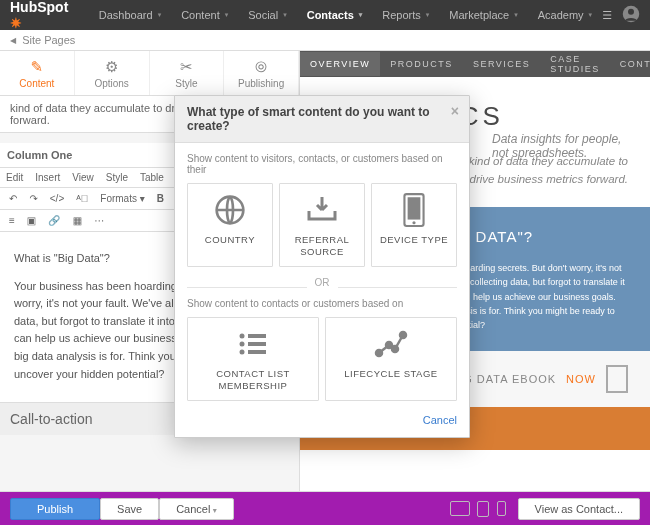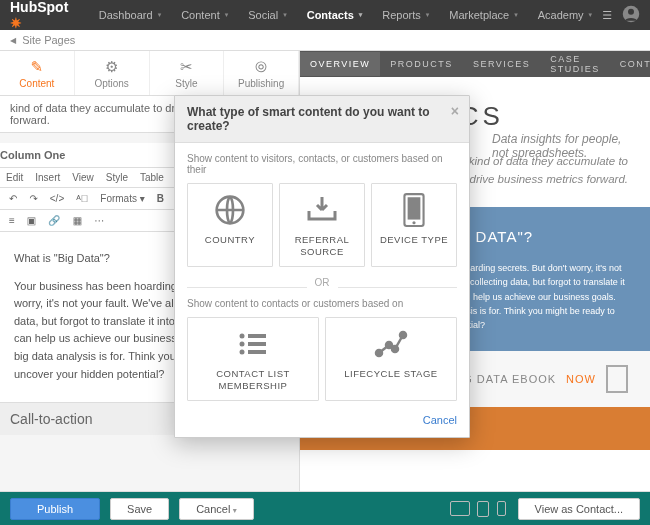--- a/index.html
+++ b/index.html
@@ -50,21 +50,21 @@
     background: #fff; display: flex; border-bottom: 1px solid #ddd; height: 45px;
   }
   .tooltab {
     flex: 1; display: flex; flex-direction: column; align-items: center; justify-content: center;
     font-size: 10px; color: #888; border-right: 1px solid #eee; gap: 2px; cursor: pointer;
   }
   .tooltab.sel { color: #f7761f; }
   .tooltab .ico { font-size: 15px; }
   .leftbody { background: #fff; margin: 0; padding: 6px 10px; font-size: 11px; color: #666; border-bottom: 1px solid #ddd; }
   .colhdr {
-    background: #fff; margin-top: 10px; padding: 6px 0; display: flex; justify-content: space-between;
+    background: #fff; margin-top: 10px; padding: 6px 7px; display: flex; justify-content: space-between;
     font-size: 11px; color: #666; font-weight: bold; border-bottom: 1px solid #ddd;
   }
   .colhdr .rule { font-weight: normal; color: #999; font-size: 10px; }
   .rtebar {
     background: #fff; border-bottom: 1px solid #ddd; padding: 4px 6px; font-size: 10px; color: #666;
     display: flex; gap: 12px;
   }
   .rterow { background: #fff; border-bottom: 1px solid #ddd; padding: 4px 6px; font-size: 10px; color: #555; display: flex; gap: 6px; align-items: center; }
   .rterow .item { padding: 1px 3px; color: #666; }
   .rtearea {
@@ -91,22 +91,22 @@
     background: #6a92b8; color: #fff; margin: 18px -22px 0 18px; padding: 18px 22px;
     font-size: 9px; line-height: 1.6;
   }
   .bluecard h2 { font-size: 15px; font-weight: 300; letter-spacing: 1px; margin-bottom: 12px; }
   .ebookrow { background: #f7f7f7; padding: 14px 22px; margin: 0 -22px; display: flex; justify-content: flex-end; align-items: center; gap: 10px; font-size: 11px; letter-spacing: 1px; color: #888; }
   .ebookrow .now { color: #f7761f; }
   .ebookicon { width: 22px; height: 28px; border: 2px solid #aaa; display: inline-block; }
   .orangeband { background: #d97d33; color: #fff; padding: 16px 22px; margin: 0 -22px; font-size: 10px; letter-spacing: 2px; }
   
   .footerbar {
-    position: absolute; bottom: 0; left: 0; right: 0; height: 34px; background: #0f766e;
-    border-top: 1px solid #ddd; display: flex; align-items: center; padding: 0 10px; gap: 10px;
+    position: absolute; bottom: 0; left: 0; right: 0; height: 34px; background: #a21caf;
+    border-top: 1px solid #ddd; display: flex; align-items: center; padding: 0 10px; 
   }
   .btn { font-size: 11px; padding: 4px 16px; border: 1px solid #ccc; background: #fff; border-radius: 2px; cursor: pointer; color: #555; }
   .btn.primary { background: #4b8fe0; border-color: #3a7dcf; color: #fff; padding: 4px 26px; }
   .btn.drop::after { content: " ▾"; font-size: 8px; opacity: .6; }
   .foot-right { margin-left: auto; display: flex; gap: 8px; align-items: center; }
   .devicons span { width: 18px; height: 14px; border: 1.5px solid #bbb; display: inline-block; border-radius: 2px; margin-right: 4px; vertical-align: middle; }
   
   .backdrop {
     position: absolute; inset: 0; background: rgba(200,200,200,.0); pointer-events: none;
   }

